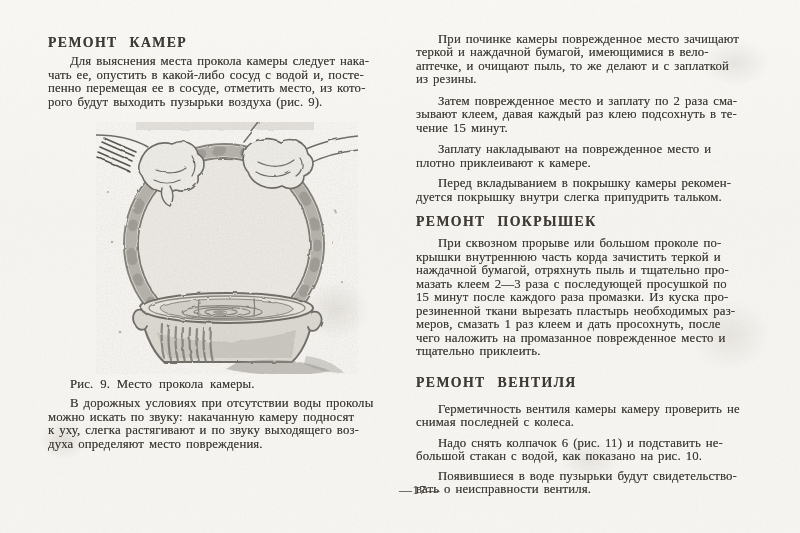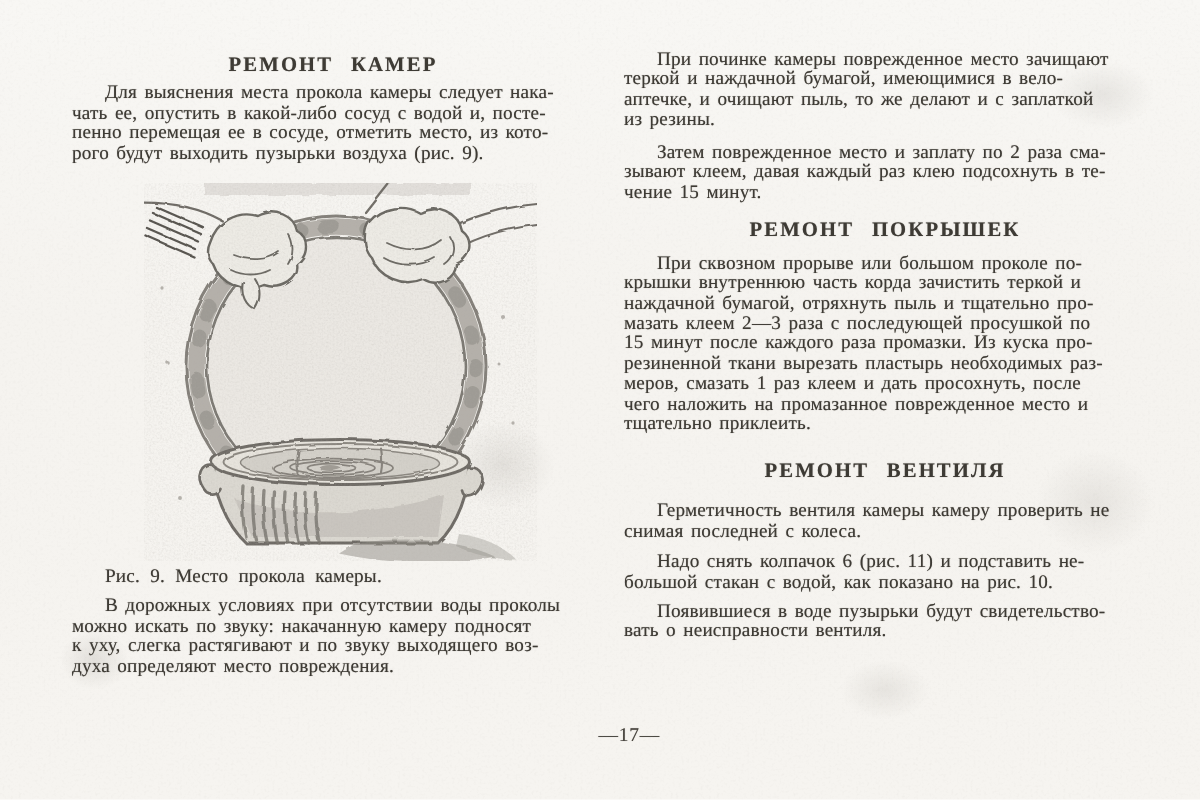--- a/index.html
+++ b/index.html
@@ -17,21 +17,21 @@
   .col{
     position:absolute;
     font-size:12.8px;line-height:13.45px;
     letter-spacing:.12px;word-spacing:1.6px;
     text-shadow:0 0 .6px rgba(62,56,48,.6);
   }
   .col p{
     margin:0;white-space:pre-line;text-indent:22px;text-align:justify;
   }
   .heading{
-    font-weight:bold;text-align:center;text-indent:0;
+    font-weight:bold;text-indent:0;
     font-size:13.8px;letter-spacing:1.4px;word-spacing:7px;
     white-space:normal;
   }
   #left-col{left:48px;top:36px;width:348px;}
   #right-col{left:416px;top:33px;width:348px;}
   #left-col .heading{margin-bottom:6px;}
   .figure-wrap{width:262px;margin:13px 0 0 48px;}
   .figure-caption{
     text-align:center;margin-top:11px;text-indent:0;
     word-spacing:3.5px;font-size:12.8px;
@@ -173,20 +173,24 @@
   </div>
 
   <div class="col" id="right-col">
     <p>При починке камеры поврежденное место зачищают
 теркой и наждачной бумагой, имеющимися в вело-
 аптечке, и очищают пыль, то же делают и с заплаткой
 из резины.</p>
     <p id="rc-para2">Затем поврежденное место и заплату по 2 раза сма-
 зывают клеем, давая каждый раз клею подсохнуть в те-
 чение 15 минут.</p>
+    <p id="rc-para3">Заплату накладывают на поврежденное место и
+плотно приклеивают к камере.</p>
+    <p id="rc-para4">Перед вкладыванием в покрышку камеры рекомен-
+дуется покрышку внутри слегка припудрить тальком.</p>
 
     <div class="heading" id="heading-tires">РЕМОНТ ПОКРЫШЕК</div>
     <p>При сквозном прорыве или большом проколе по-
 крышки внутреннюю часть корда зачистить теркой и
 наждачной бумагой, отряхнуть пыль и тщательно про-
 мазать клеем 2—3 раза с последующей просушкой по
 15 минут после каждого раза промазки. Из куска про-
 резиненной ткани вырезать пластырь необходимых раз-
 меров, смазать 1 раз клеем и дать просохнуть, после
 чего наложить на промазанное поврежденное место и

